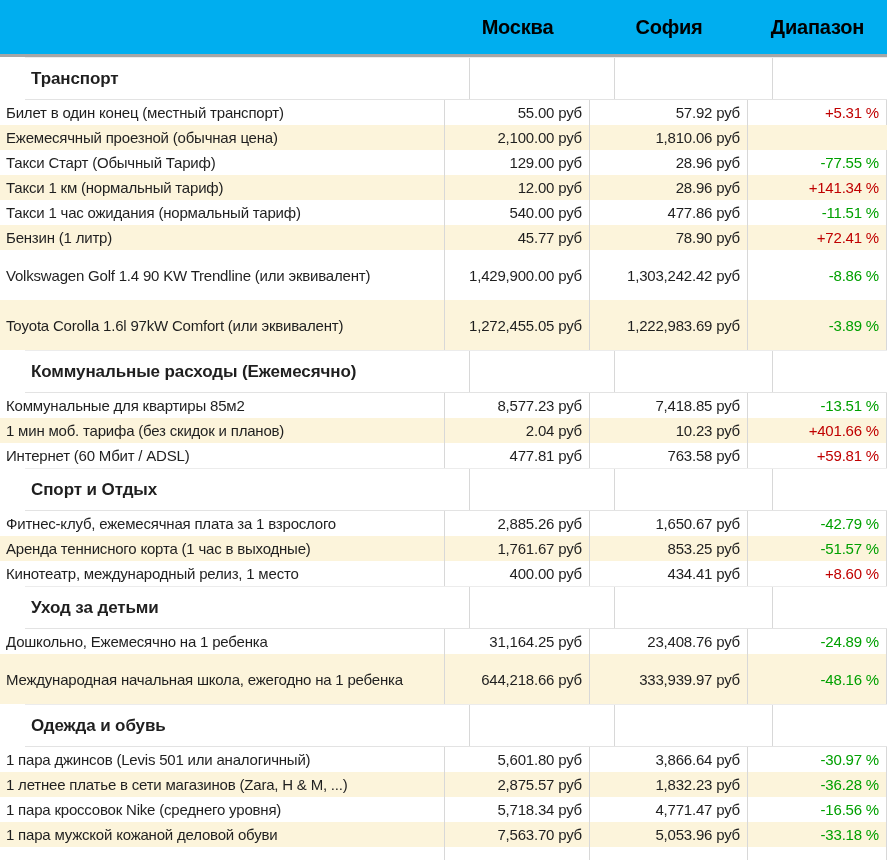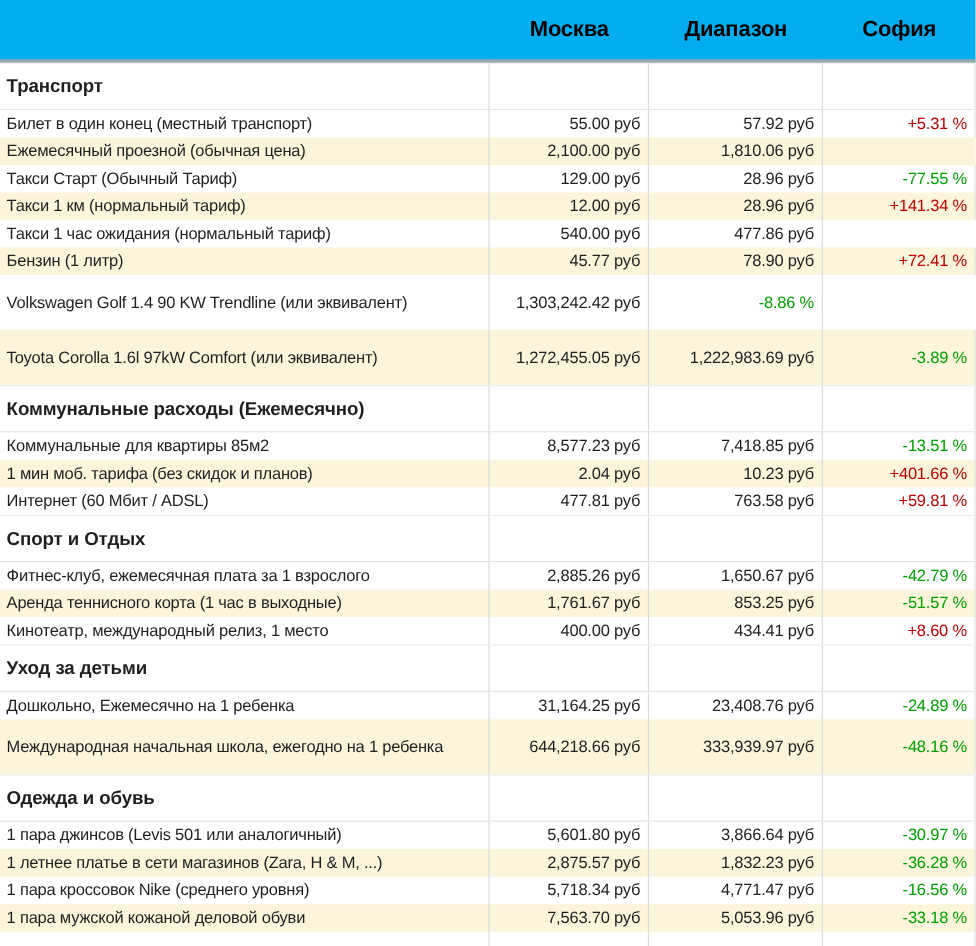--- a/index.html
+++ b/index.html
@@ -15,35 +15,35 @@
   .th{font-weight:bold;font-size:20px;text-align:center;color:var(--header_text);}
   .row{align-items:stretch;}
   .cell{border-right:1px solid var(--grid_line);display:flex;align-items:center;min-width:0;
         font-size:15px;line-height:19px;overflow-wrap:break-word;}
   .c-label{padding-left:6px;padding-right:8px;justify-content:flex-start;text-align:left;}
   .c-num,.c-diff{padding-right:7px;padding-left:3px;justify-content:flex-end;text-align:right;}
   .c-num{flex-wrap:wrap;}
   .data-row .cell{min-height:25px;}
   .data-row.tall .cell{min-height:50px;text-align:center;}
   .data-row.stripe{background:var(--stripe_bg);}
-  .cat-row{border-top:1px solid #ECECEC;border-bottom:1px solid #E3E3E3;}
+  .cat-row{border-top:1px solid #ECECEC;border-bottom:1px solid #E3E3E3;margin-left:25px;}
   .cat-row .cell{min-height:41px;}
   .cat-row .c-label{font-weight:bold;font-size:17px;letter-spacing:-0.1px;}
   .c-diff.pos{color:var(--increase_red);}
   .c-diff.neg{color:var(--decrease_green);}
 </style>
 </head>
 <body>
 
 <div class="page">
   <div class="thead grid-cols">
     <div class="th"></div>
     <div class="th">Москва</div>
+    <div class="th">София</div>
     <div class="th">Диапазон</div>
-    <div class="th">София</div>
   </div>
   <div class="tbody">
   <div class="row cat-row grid-cols">
     <div class="cell c-label cat-label">Транспорт</div>
     <div class="cell c-num"></div>
     <div class="cell c-num"></div>
     <div class="cell c-diff"></div>
   </div>
 
   <div class="row data-row grid-cols">
@@ -70,31 +70,33 @@
     <div class="cell c-label">Такси 1 км (нормальный тариф)</div>
     <div class="cell c-num c-moscow">12.00 руб</div>
     <div class="cell c-num c-sofia">28.96 руб</div>
     <div class="cell c-diff pos">+141.34 %</div>
   </div>
 
   <div class="row data-row grid-cols">
     <div class="cell c-label">Такси 1 час ожидания (нормальный тариф)</div>
     <div class="cell c-num c-moscow">540.00 руб</div>
     <div class="cell c-num c-sofia">477.86 руб</div>
+    <div class="cell c-diff neg">-11.51 %</div>
   </div>
 
   <div class="row data-row grid-cols stripe">
     <div class="cell c-label">Бензин (1 литр)</div>
     <div class="cell c-num c-moscow">45.77 руб</div>
     <div class="cell c-num c-sofia">78.90 руб</div>
     <div class="cell c-diff pos">+72.41 %</div>
   </div>
 
   <div class="row data-row grid-cols tall">
     <div class="cell c-label">Volkswagen Golf 1.4 90 KW Trendline (или эквивалент)</div>
+    <div class="cell c-num c-moscow">1,429,900.00 руб</div>
     <div class="cell c-num c-sofia">1,303,242.42 руб</div>
     <div class="cell c-diff neg">-8.86 %</div>
   </div>
 
   <div class="row data-row grid-cols stripe tall">
     <div class="cell c-label">Toyota Corolla 1.6l 97kW Comfort (или эквивалент)</div>
     <div class="cell c-num c-moscow">1,272,455.05 руб</div>
     <div class="cell c-num c-sofia">1,222,983.69 руб</div>
     <div class="cell c-diff neg">-3.89 %</div>
   </div>

